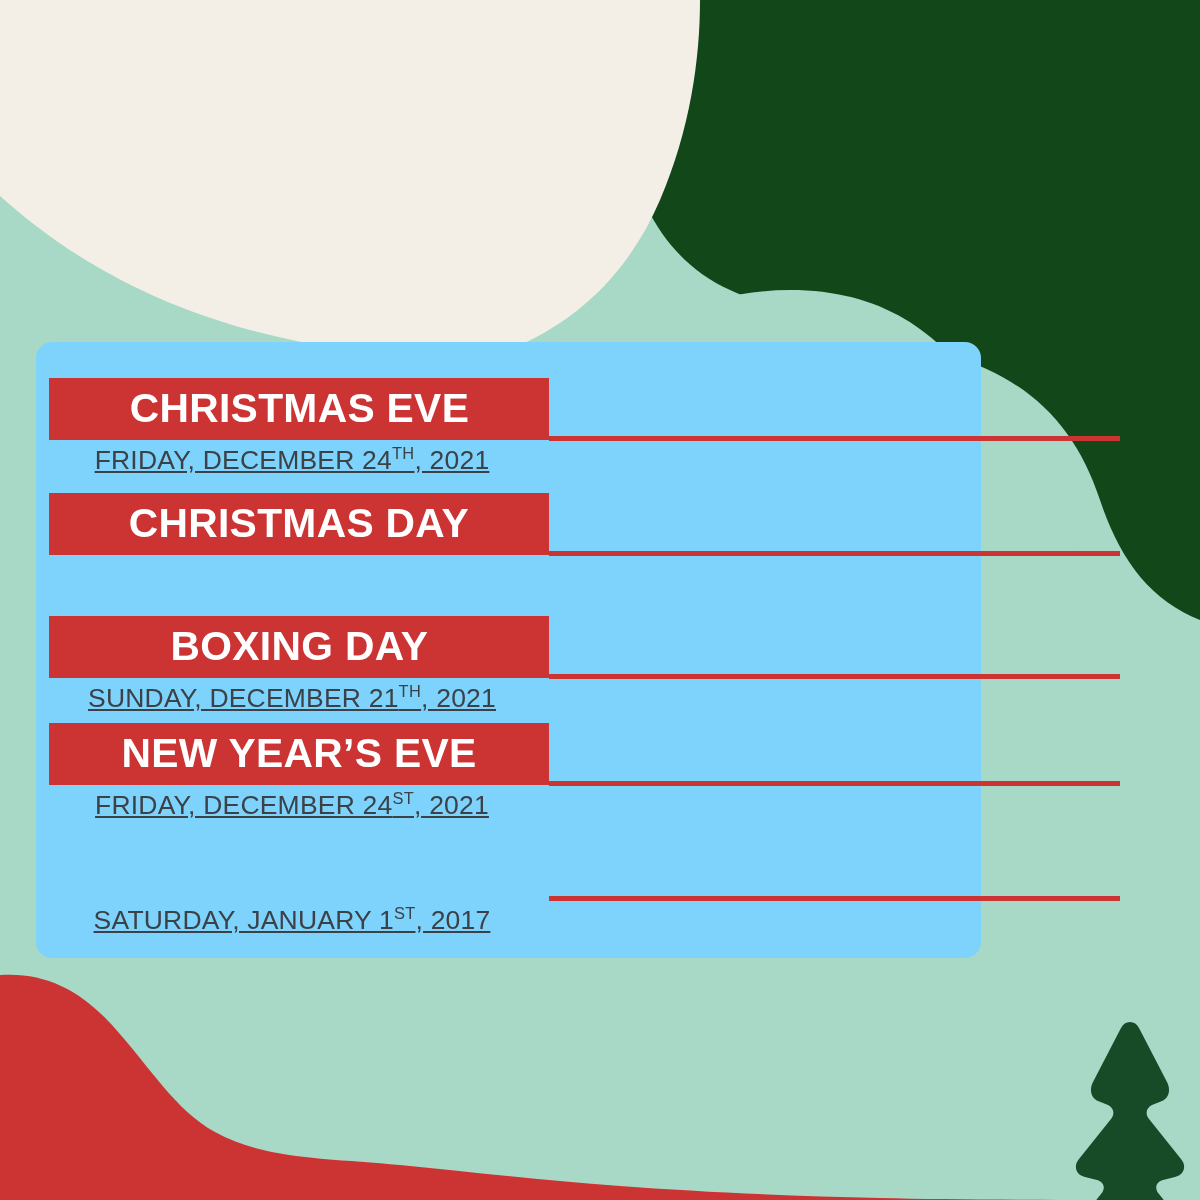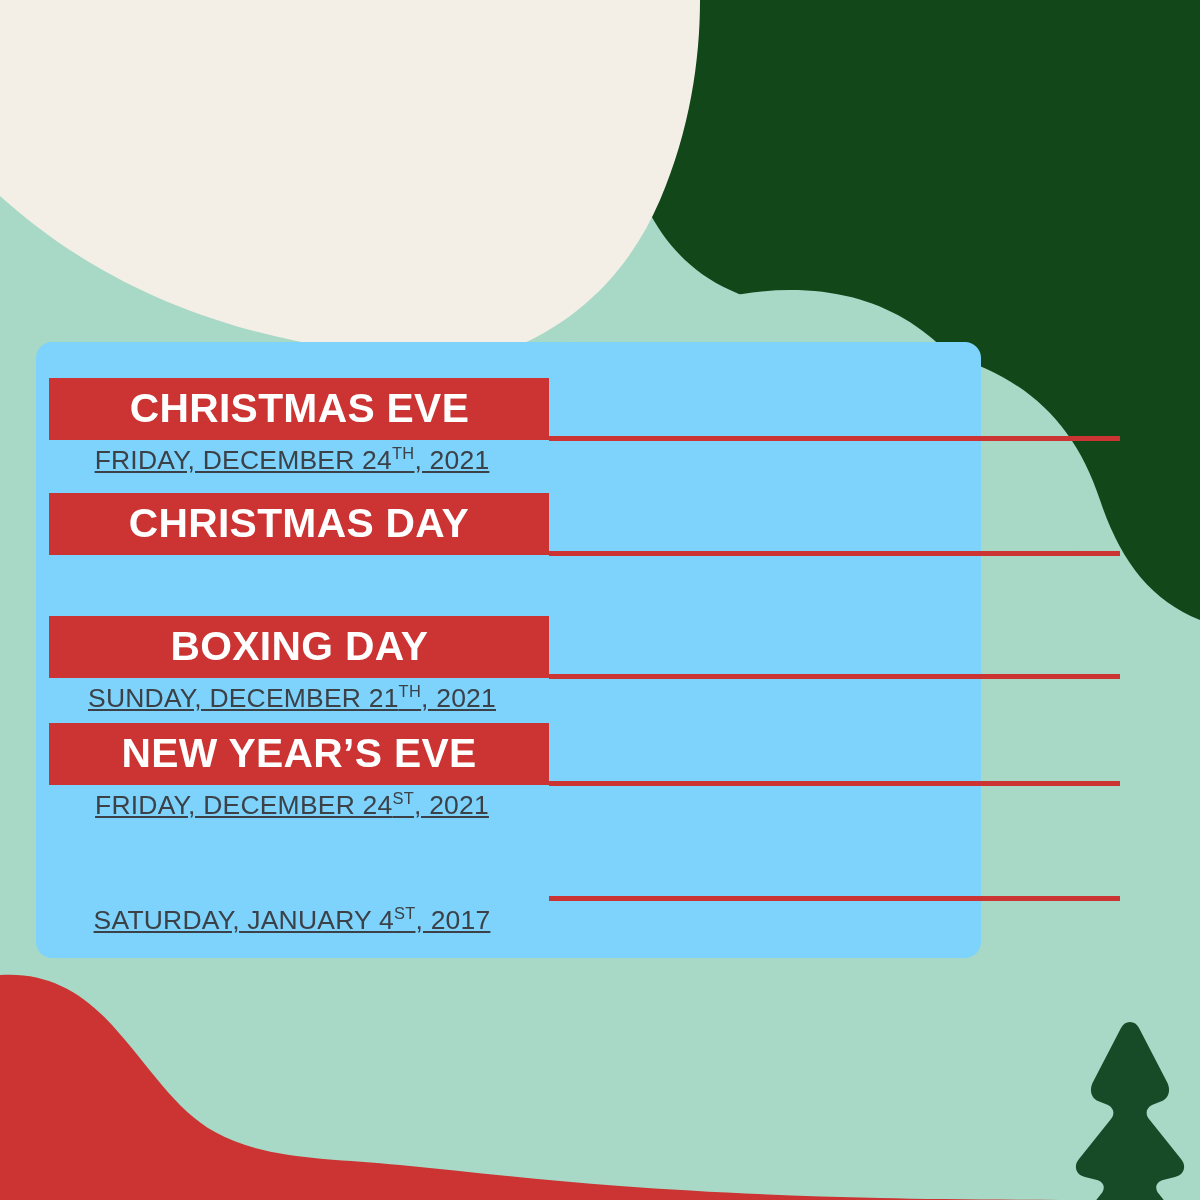--- a/index.html
+++ b/index.html
@@ -229,19 +229,19 @@
       <div class="row r3">
         <div class="banner">
           <span class="name">NEW YEAR’S EVE</span>
         </div>
         <div class="rule"></div>
         <div class="date"><span>FRIDAY, DECEMBER 24</span><sup>ST</sup><span>, 2021</span></div>
       </div>
 
       <div class="row r4">
         <div class="rule"></div>
-        <div class="date"><span>SATURDAY, JANUARY 4</span><sup>ST</sup><span>, 2017</span></div>
+        <div class="date"><span>SATURDAY, JANUARY 1</span><sup>ST</sup><span>, 2017</span></div>
       </div>
 
     </div>
   </div>
 
 </div>
 
 </body></html>

